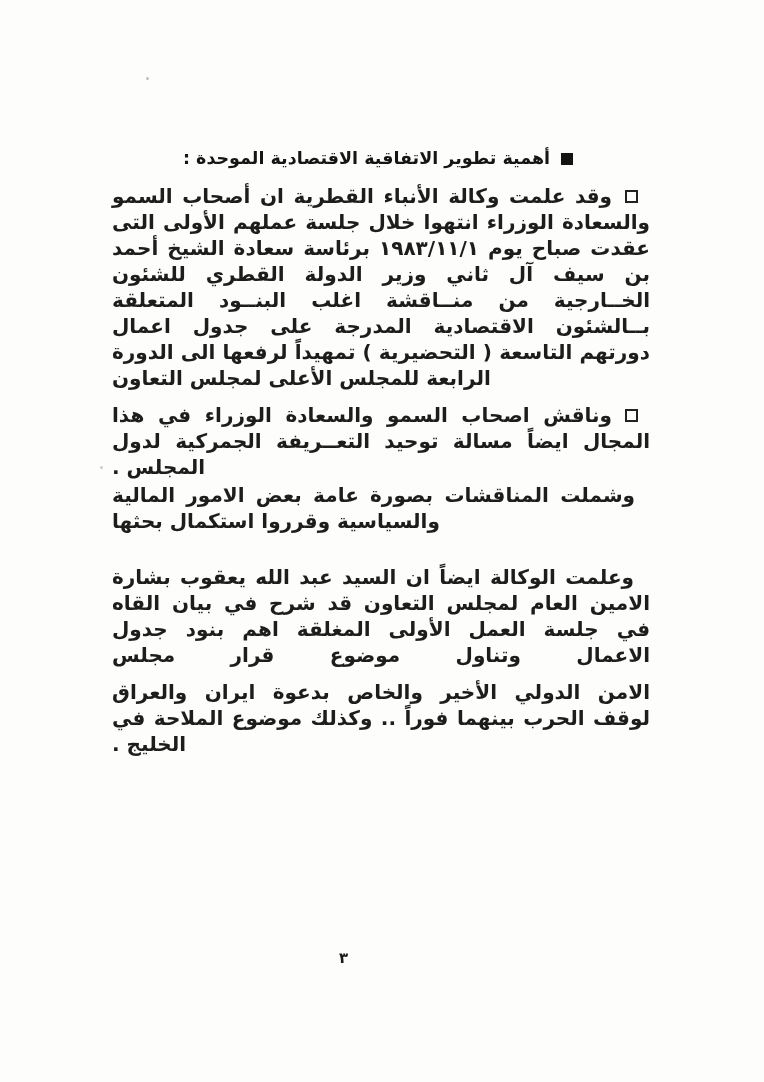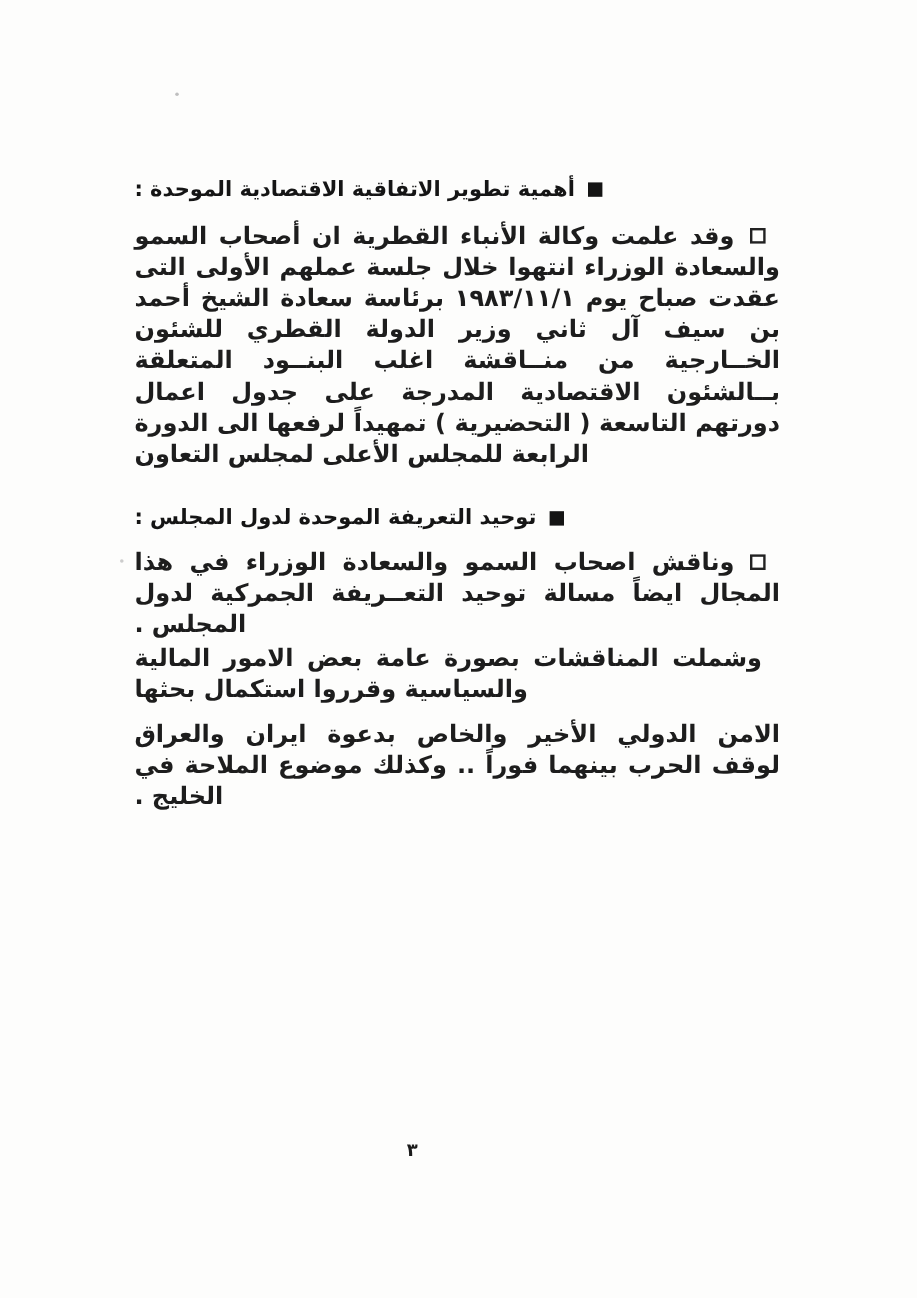--- a/index.html
+++ b/index.html
@@ -18,21 +18,21 @@
     position: absolute;
     top: 0; left: 112px; right: 114px;
     direction: rtl;
     color: #1c1c1c;
   }
   .heading {
     margin: 0;
     font-size: 17.5px;
     font-weight: 700;
     line-height: 24px;
-    text-align: left;
+    text-align: center;
     color: #151515;
     white-space: nowrap;
   }
   .h1 { margin-top: 146px; padding-right: 6px; }
   .h2 { margin-top: 29px; padding-right: 52px; }
   .body-p {
     margin: 0;
     font-size: 20px;
     font-weight: 700;
     line-height: 26px;
@@ -82,26 +82,26 @@
 
 <div class="page">
 
   <div class="content">
 
     <h2 class="heading h1"><span class="sq-filled"></span><span>أهمية تطوير الاتفاقية الاقتصادية الموحدة :</span></h2>
 
     <p class="body-p p1"><span class="sq-open"></span><span>وقد علمت وكالة الأنباء القطرية ان أصحاب السمو والسعادة الوزراء انتهوا خلال جلسة عملهم الأولى التى عقدت صباح يوم ١٩٨٣/١١/١ برئاسة سعادة الشيخ أحمد بن سيف آل ثاني وزير الدولة القطري للشئون الخــارجية من منــاقشة اغلب البنــود المتعلقة بــالشئون الاقتصادية المدرجة على جدول اعمال دورتهم التاسعة ( التحضيرية ) تمهيداً لرفعها الى الدورة الرابعة للمجلس الأعلى لمجلس التعاون</span></p>
 
 
-    <h2 class="heading h2"><span class="sq-filled"></span><span>توحيد التعريفة الموحدة لدول المجلس :</span></h2>
 
     <p class="body-p p3"><span class="sq-open"></span><span>وناقش اصحاب السمو والسعادة الوزراء في هذا المجال ايضاً مسالة توحيد التعــريفة الجمركية لدول المجلس .</span></p>
 
     <p class="body-p p4"><span>وشملت المناقشات بصورة عامة بعض الامور المالية والسياسية وقرروا استكمال بحثها</span></p>
 
+    <p class="body-p p5"><span>وعلمت الوكالة ايضاً ان السيد عبد الله يعقوب بشارة الامين العام لمجلس التعاون قد شرح في بيان القاه في جلسة العمل الأولى المغلقة اهم بنود جدول الاعمال وتناول موضوع قرار مجلس</span></p>
 
     <p class="body-p p6"><span>الامن الدولي الأخير والخاص بدعوة ايران والعراق لوقف الحرب بينهما فوراً .. وكذلك موضوع الملاحة في الخليج .</span></p>
 
   </div>
 
   <div class="page-num">٣</div>
 
   <div class="speck speck-a"></div>
   <div class="speck speck-b"></div>
 

